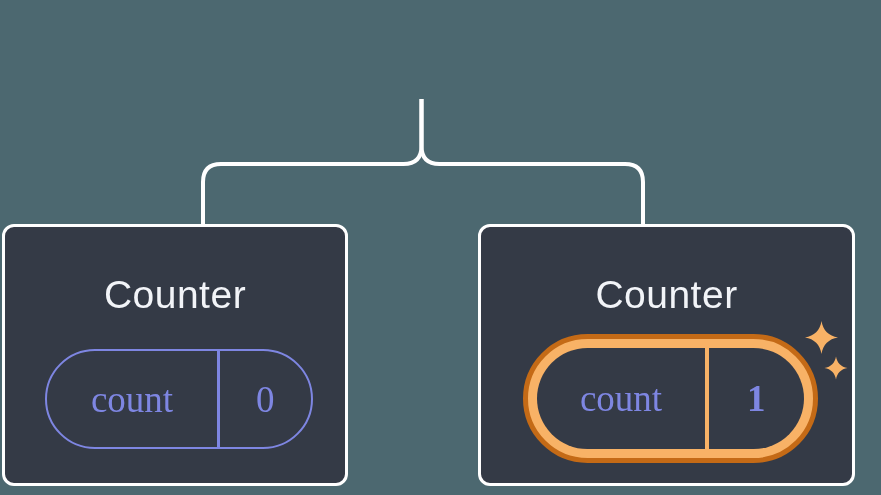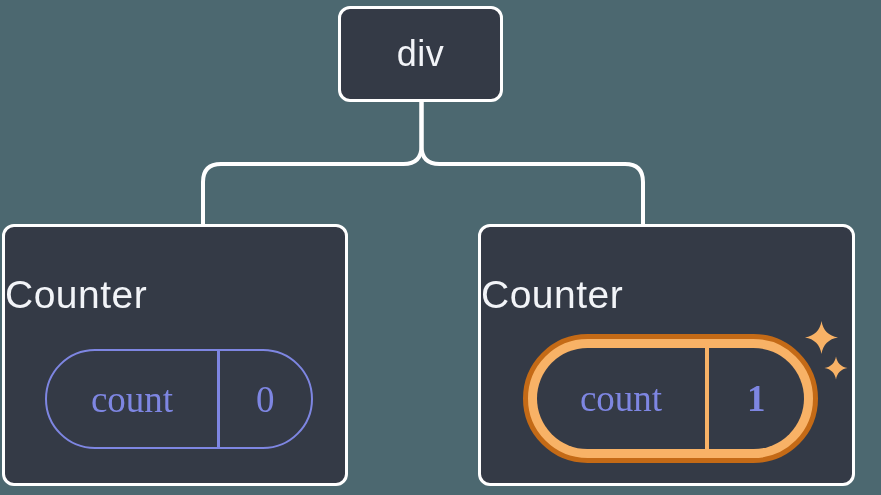--- a/index.html
+++ b/index.html
@@ -44,20 +44,21 @@
     color: var(--title-color, #F2F4F8);
     font-size: 36px;
     letter-spacing: 0.5px;
   }
   .counter-card-left  { left: 2px;   top: 224px; width: 346px; height: 262px; }
   .counter-card-right { left: 478px; top: 224px; width: 377px; height: 262px; }
   .card-title {
     position: absolute;
     top: 46px; left: 0;
     width: 100%;
+    text-align: center;
     color: var(--title-color, #F2F4F8);
     font-size: 39px;
     font-weight: 500;
     letter-spacing: 0.5px;
   }
   .state-pill {
     position: absolute;
     left: 40px; top: 122px;
     width: 268px; height: 100px;
     box-sizing: border-box;
@@ -117,23 +118,20 @@
 </head>
 <body>
 
 <div class="stage">
 
   <svg class="connector-svg" viewBox="0 0 881 495" xmlns="http://www.w3.org/2000/svg">
     <path d="M421.5 99 L421.5 146 Q421.5 164 403.5 164 L221 164 Q203 164 203 182 L203 226"></path>
     <path d="M421.5 99 L421.5 146 Q421.5 164 439.5 164 L625 164 Q643 164 643 182 L643 226"></path>
   </svg>
 
-  <div class="node root-node">
-    <span class="node-label">div</span>
-  </div>
 
   <div class="node counter-card-left">
     <div class="card-title">Counter</div>
     <div class="state-pill">
       <div class="pill-cell pill-key">count</div>
       <div class="pill-divider"></div>
       <div class="pill-cell pill-value">0</div>
     </div>
   </div>
 

